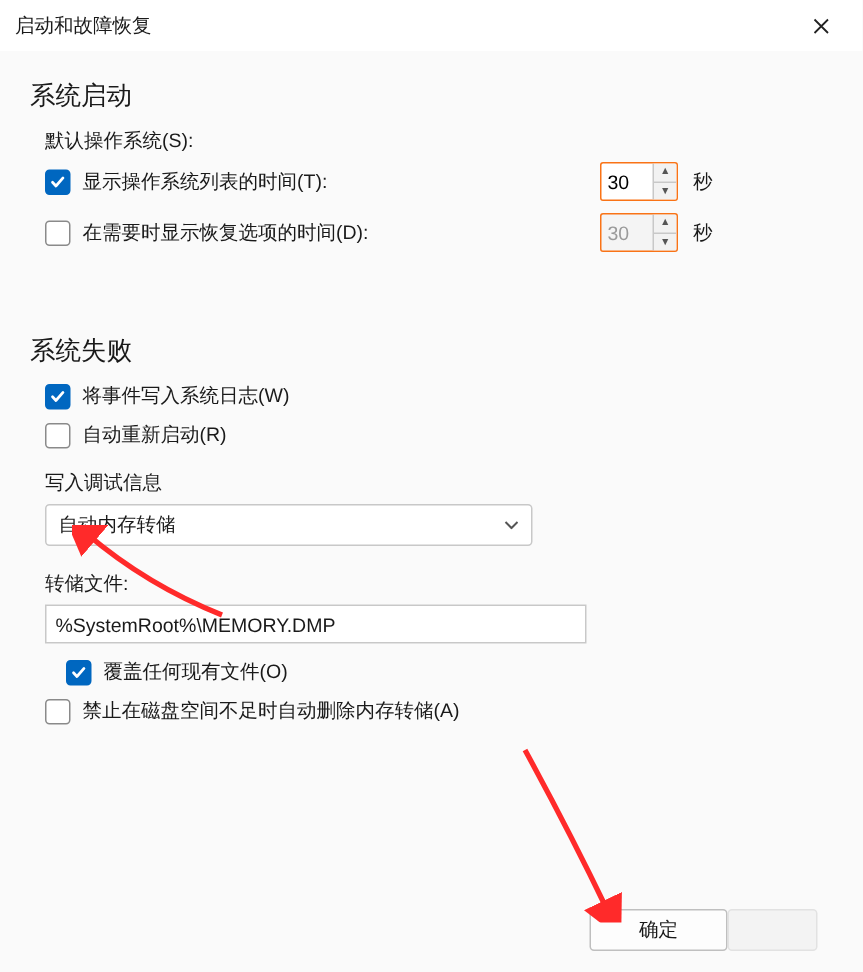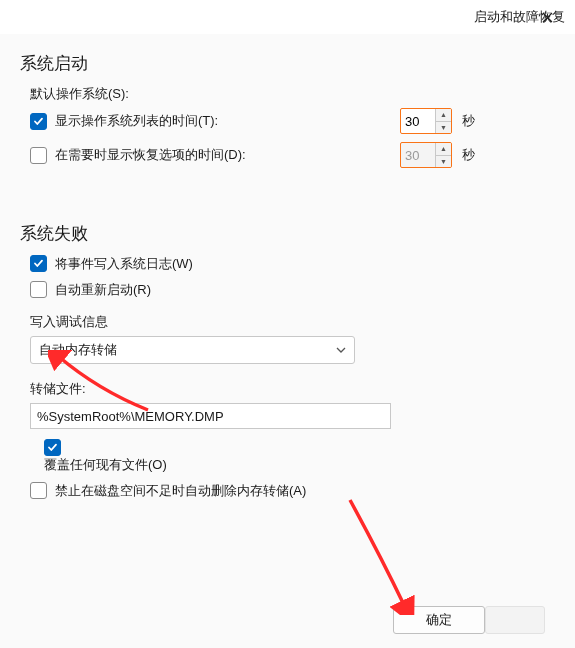--- a/index.html
+++ b/index.html
@@ -16,21 +16,20 @@
       background: #fafafa;
       display: flex; flex-direction: column;
       position: relative;
     }
     .titlebar {
       height: 34px;
       display: flex; align-items: center;
       padding: 0 10px;
       background: #fff;
       position: relative;
-      justify-content: flex-end;
     }
     .titlebar .title { font-size: 13px; }
     .titlebar .close {
       position: absolute; right: 6px; top: 0;
       width: 44px; height: 34px;
       display: flex; align-items: center; justify-content: center;
       font-size: 15px; color: #222;
       cursor: default;
     }
 
@@ -66,21 +65,21 @@
       margin-bottom: 12px;
     }
     .select.small { width: 325px; }
     .select .chev {
       position: absolute; right: 8px; top: 50%;
       transform: translateY(-50%);
       color: #555;
     }
 
     .row {
-      display: flex; 
+      display: flex; align-items: center;
       margin-bottom: 8px;
     }
     .chk {
       width: 17px; height: 17px;
       border: 1px solid #8a8a8a;
       border-radius: 3px;
       margin-right: 8px;
       display: inline-flex; align-items: center; justify-content: center;
       background: #fff;
       flex-shrink: 0;
@@ -263,21 +262,21 @@
                 <path d="M1 1 L5 5 L9 1" stroke="#555" stroke-width="1.3" fill="none"></path>
               </svg>
           </span>
         </div>
 
         <span class="lbl">转储文件:</span>
         <div class="textfield">
           <span>%SystemRoot%\MEMORY.DMP</span>
         </div>
 
-        <div class="row" style="margin-left:14px;flex-direction:column;">
+        <div class="row" style="margin-left:14px;">
           <span class="chk checked">
             <svg width="11" height="11" viewBox="0 0 11 11">
                 <path d="M2 5.5 L4.3 8 L9 2.6" stroke="#fff" stroke-width="1.8" fill="none" stroke-linecap="round" stroke-linejoin="round"></path>
               </svg>
           </span>
           <span class="chk-label">覆盖任何现有文件(O)</span>
         </div>
 
         <div class="row">
           <span class="chk">

